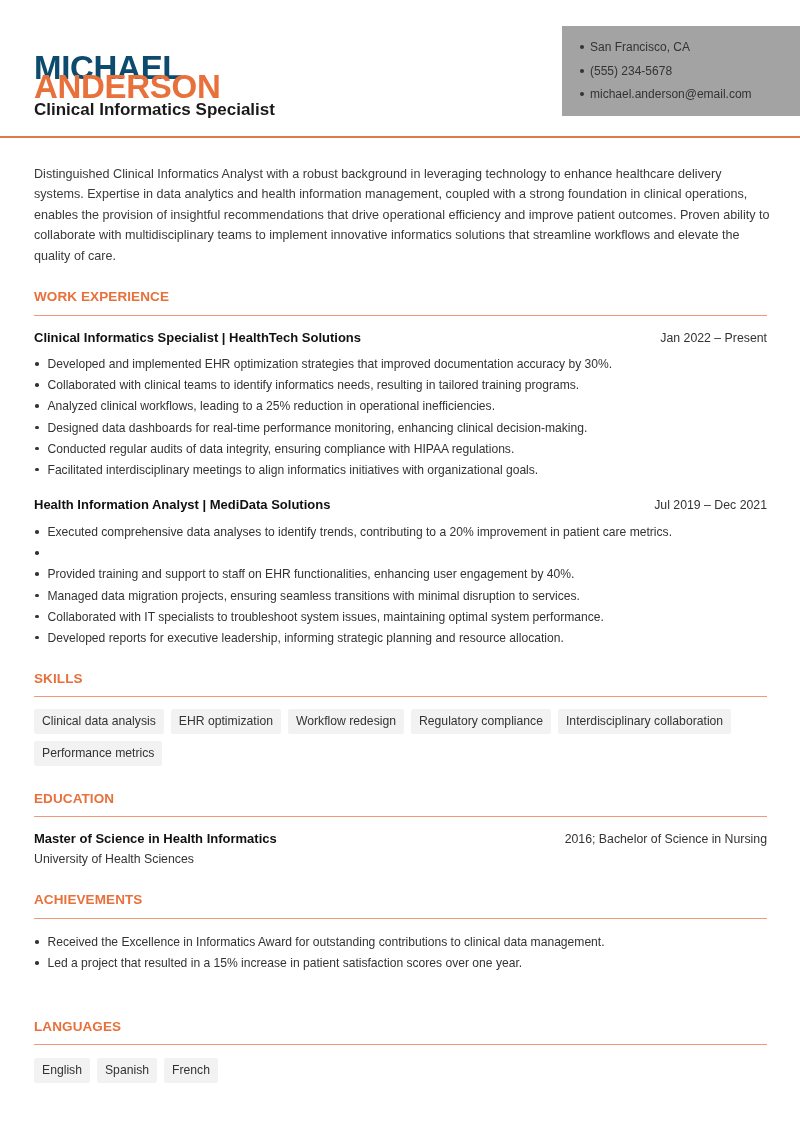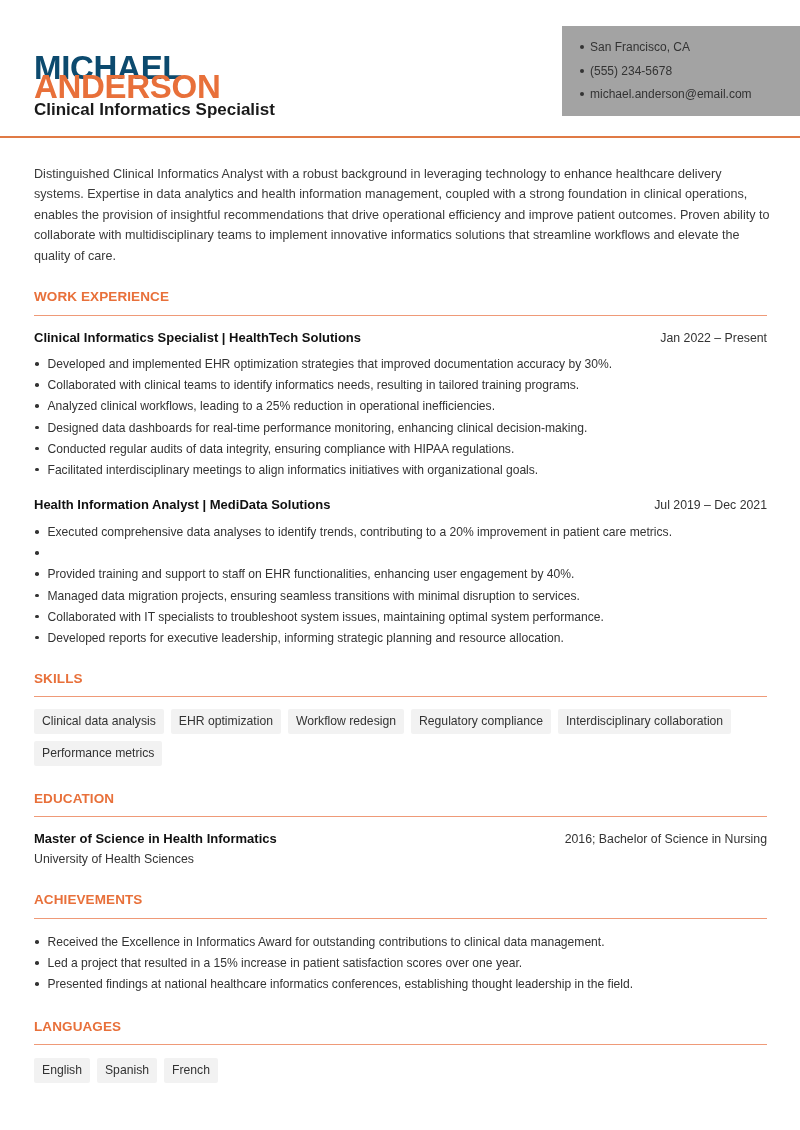--- a/index.html
+++ b/index.html
@@ -186,24 +186,20 @@
 <div class="section-rule" style="top:918px;"></div>
 <ul class="bullets" style="top:934px;">
   <li>
       <span class="bullet-dot"></span>
       <span>Received the Excellence in Informatics Award for outstanding contributions to clinical data management.</span>
     </li>
   <li>
       <span class="bullet-dot"></span>
       <span>Led a project that resulted in a 15% increase in patient satisfaction scores over one year.</span>
     </li>
-  <li>
-      <span class="bullet-dot"></span>
-      <span>Presented findings at national healthcare informatics conferences, establishing thought leadership in the field.</span>
-    </li>
 </ul>
 
 <div class="section-title" style="top:1019px;">LANGUAGES</div>
 <div class="section-rule" style="top:1044px;"></div>
 <div class="tags" style="top:1058px;">
   <span class="tag">English</span>
   <span class="tag">Spanish</span>
   <span class="tag">French</span>
 </div>
 

